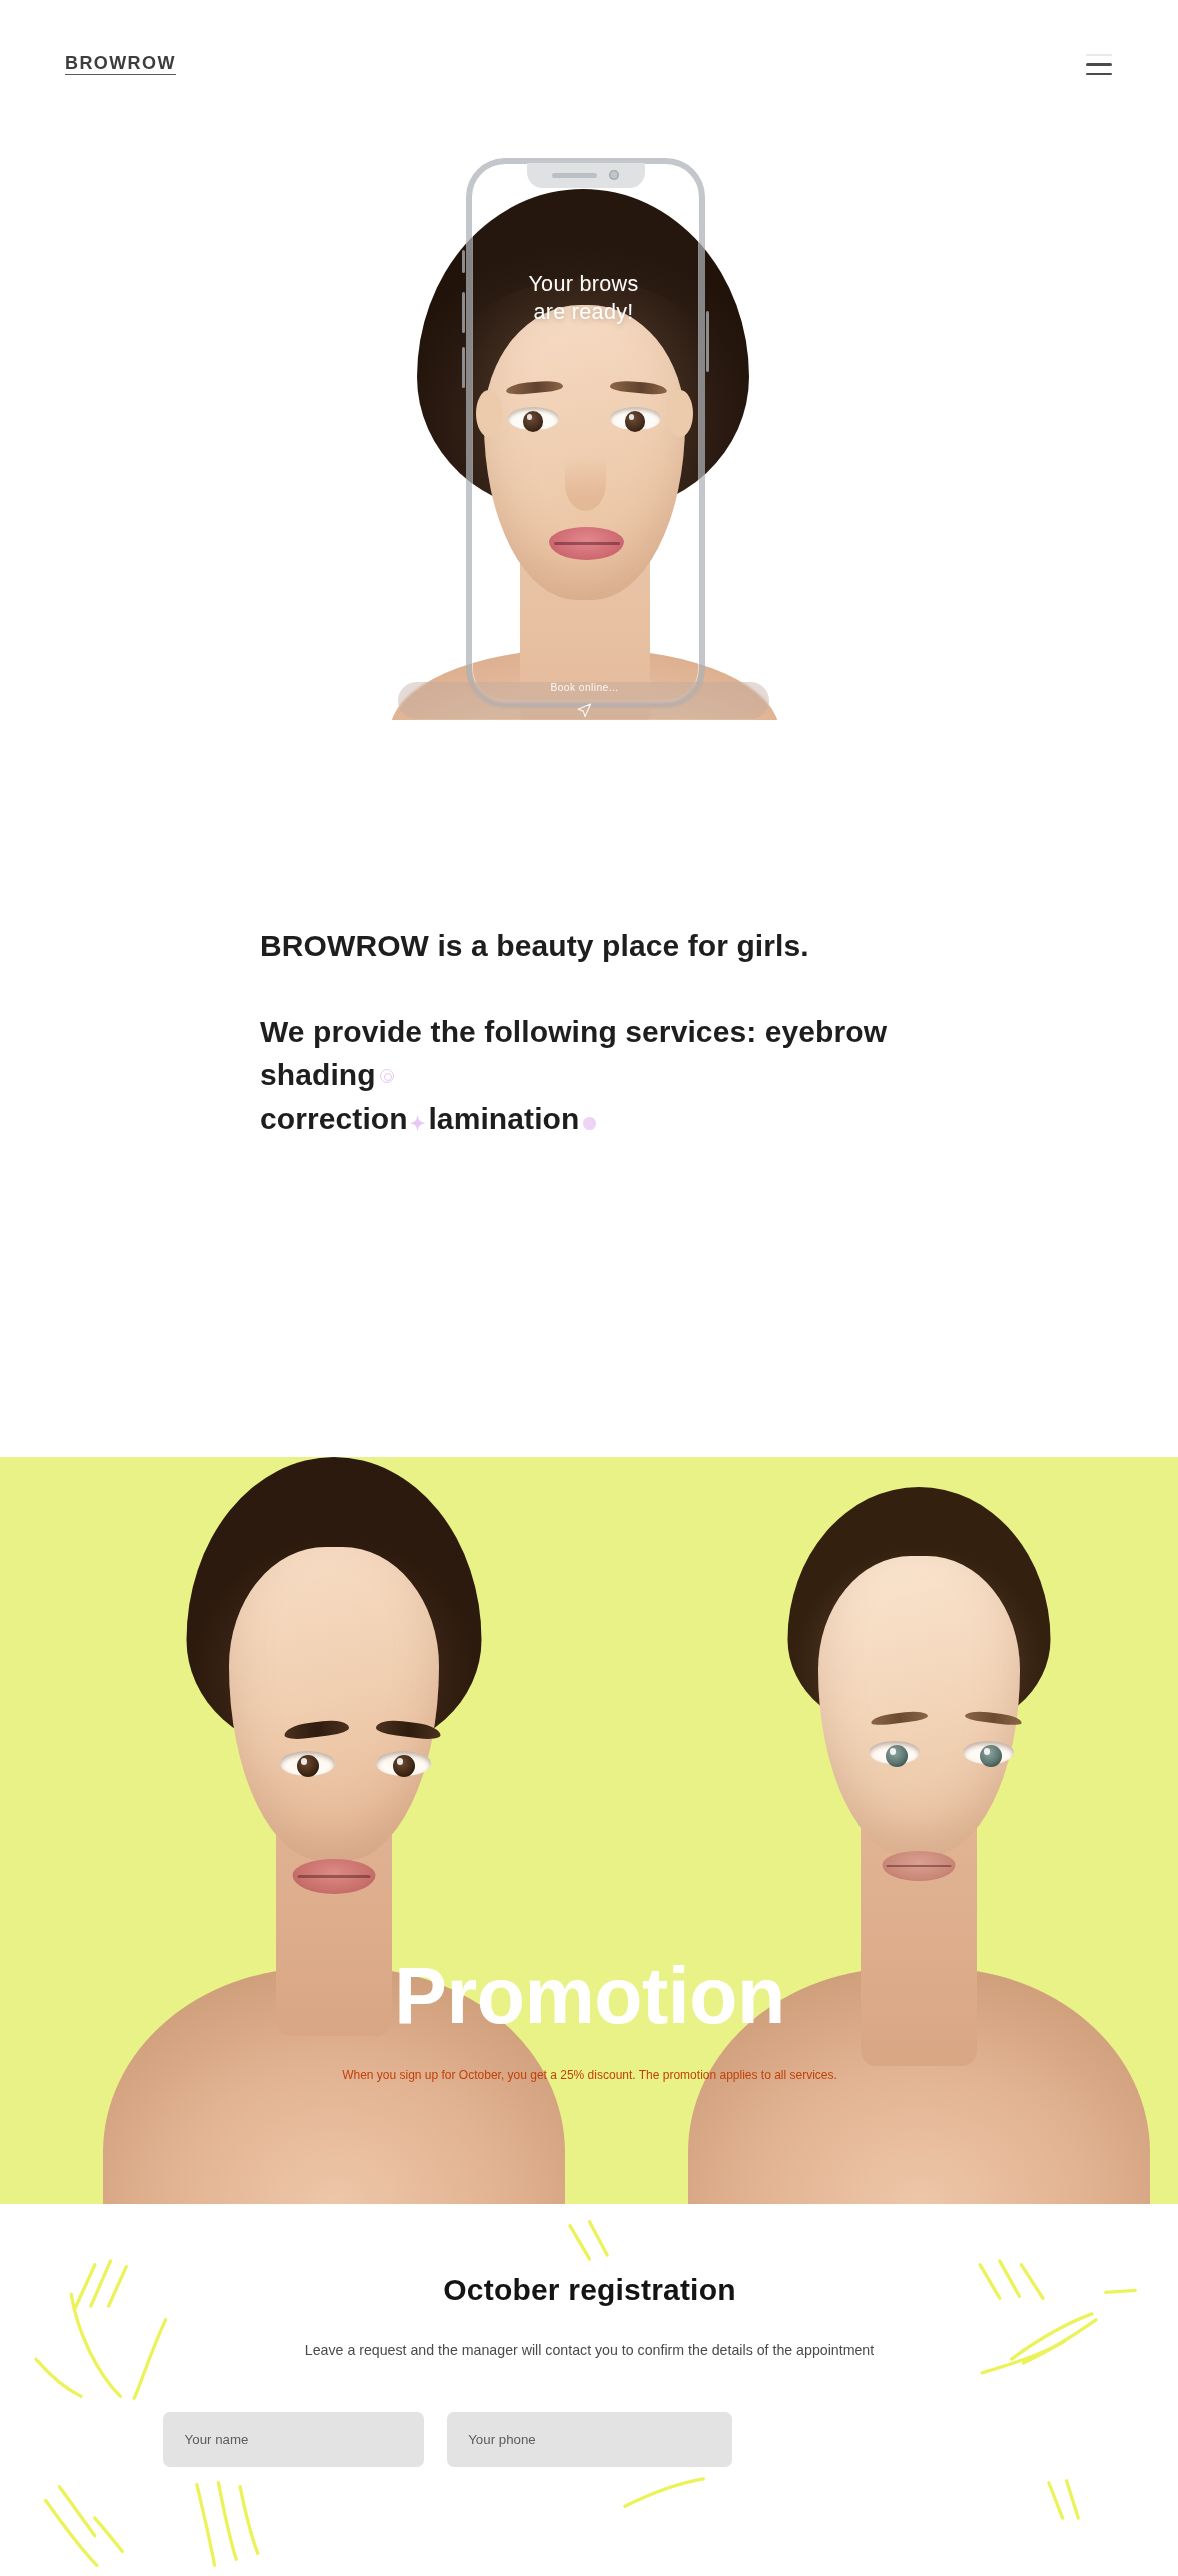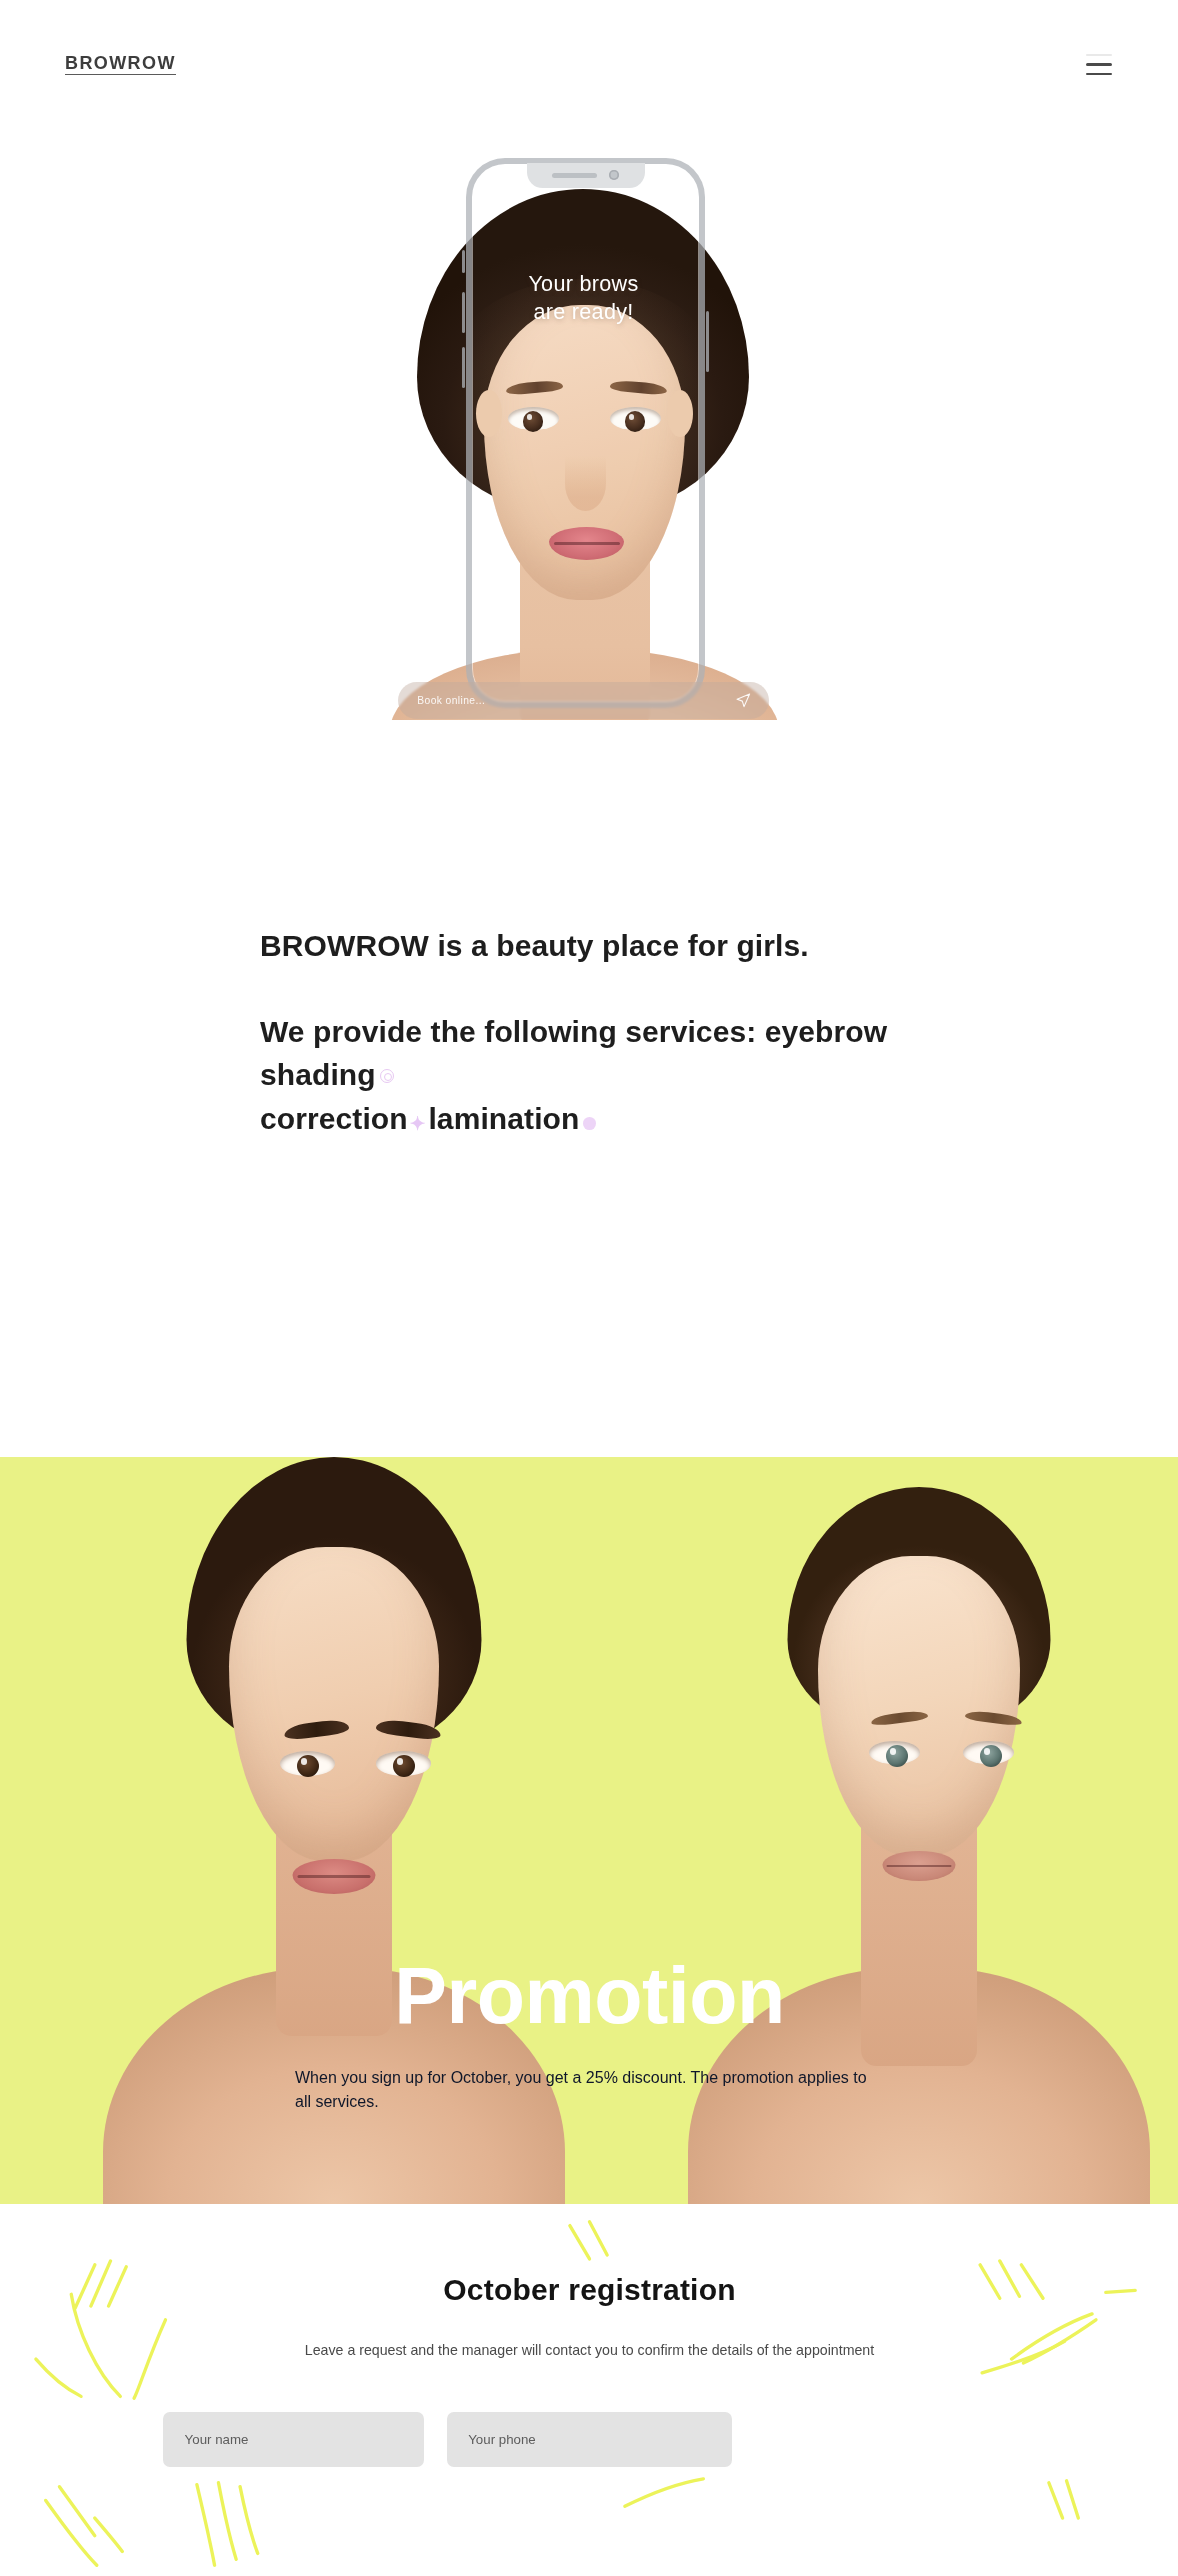--- a/index.html
+++ b/index.html
@@ -130,21 +130,21 @@
 
   .phone-headline{
     position:absolute; left:0; right:0; top:112px; text-align:center;
     color:#ffffff; font-size:21.6px; line-height:1.32; letter-spacing:0.3px;
     text-shadow:0 1px 4.9px rgba(90,60,40,.35); z-index:6;
   }
   .book-bar{
     position:absolute; left:15.7px; right:15.7px; bottom:27.5px; height:37px;
     background:rgba(190,170,158,.42); border-radius:18.7px;
     display:flex; align-items:center; justify-content:space-between;
-    padding:0 17.7px 0 19.6px; z-index:6; backdrop-filter:blur(1px);
+    padding:0 17.7px 0 19.6px; z-index:6; backdrop-filter:blur(1px);flex-direction:column;
   }
   .book-bar span{ color:rgba(255,255,255,.9); font-size:10.3px; letter-spacing:0.4px; }
   .send-ico{ width:16.7px; height:16.7px; }
 
   
   .about{
     position:absolute; top:924px; left:260px; width:688px;
   }
   .about p{
     font-size:30px; line-height:1.44; color:#1e1e1e; letter-spacing:0.1px;
@@ -240,21 +240,21 @@
   .promo-text{
     position:absolute; left:0; top:0; width:1179px; height:747px; z-index:8;
     display:flex; flex-direction:column; align-items:center;
     justify-content:flex-start; padding-top:499px;
   }
   .promo-title{
     font-size:79px; font-weight:700; color:#ffffff; letter-spacing:-0.5px;
     line-height:1; margin-bottom:31px;
   }
   .promo-sub{
-    width:589px; color:#0f172a; font-size:16px;
+    width:589px; text-align:center; color:#c2410c; font-size:12px;
     line-height:1.52;
   }
 
   
   .reg{
     position:absolute; left:0; top:2204px; width:1179px; height:372px;
     background:#ffffff; overflow:hidden;
   }
   .reg-title{
     position:absolute; left:0; right:0; top:69px; text-align:center;

